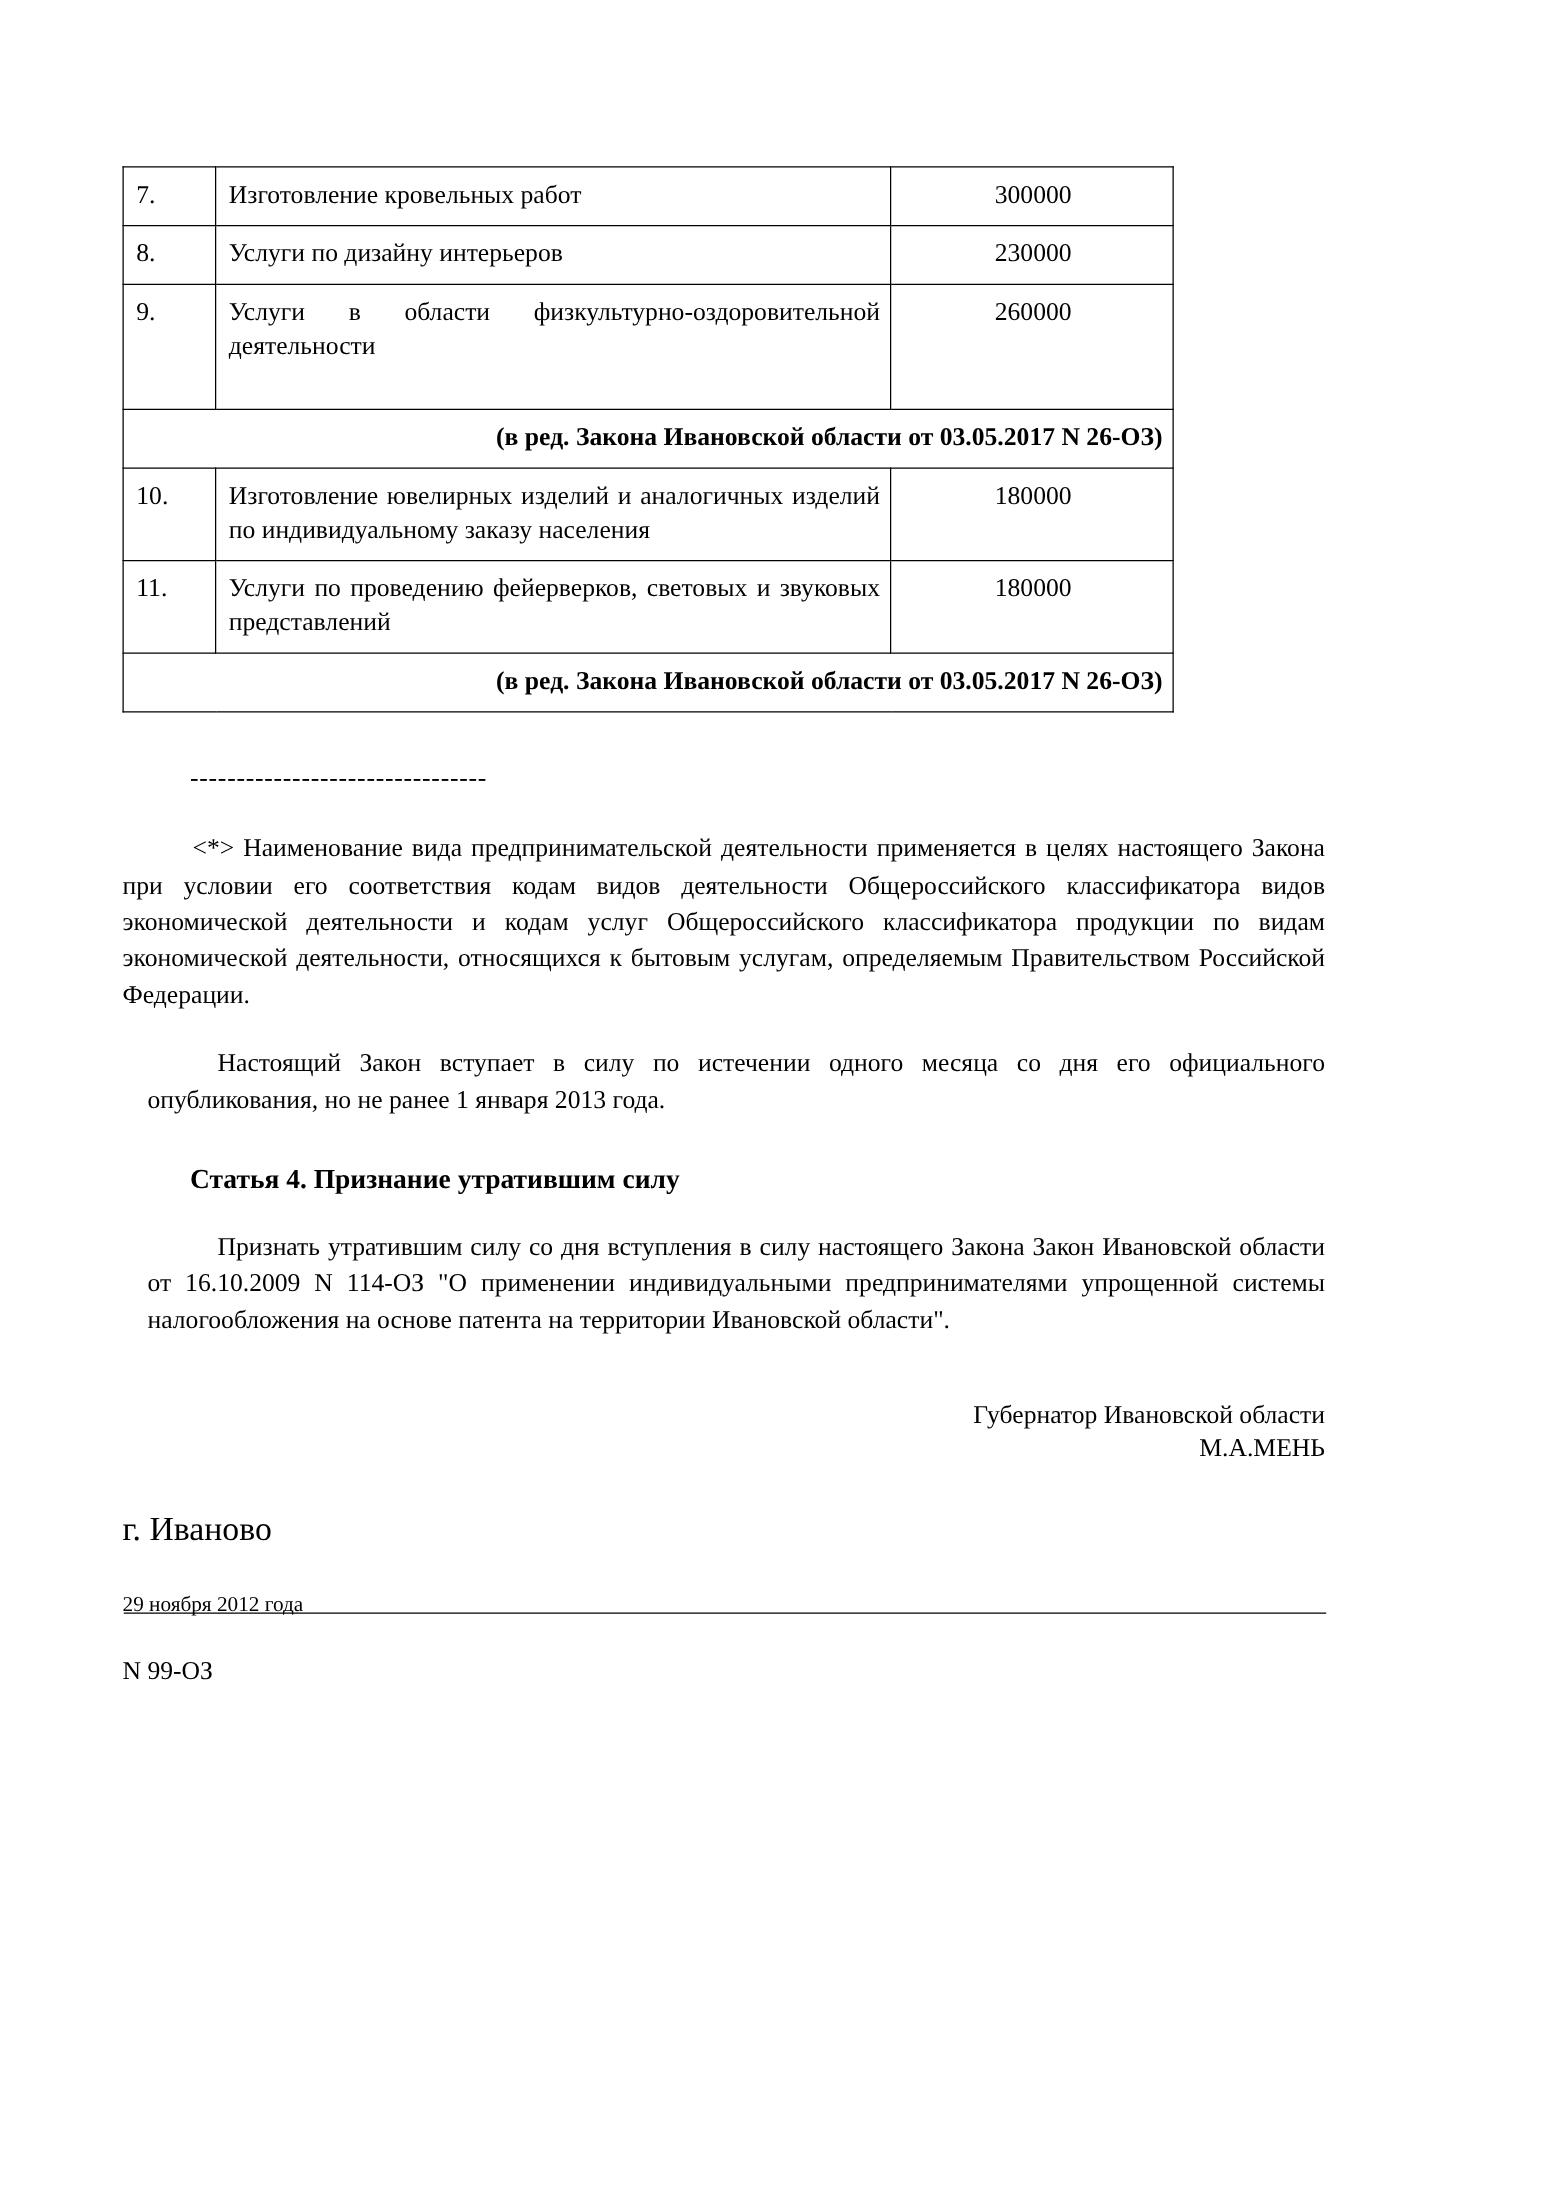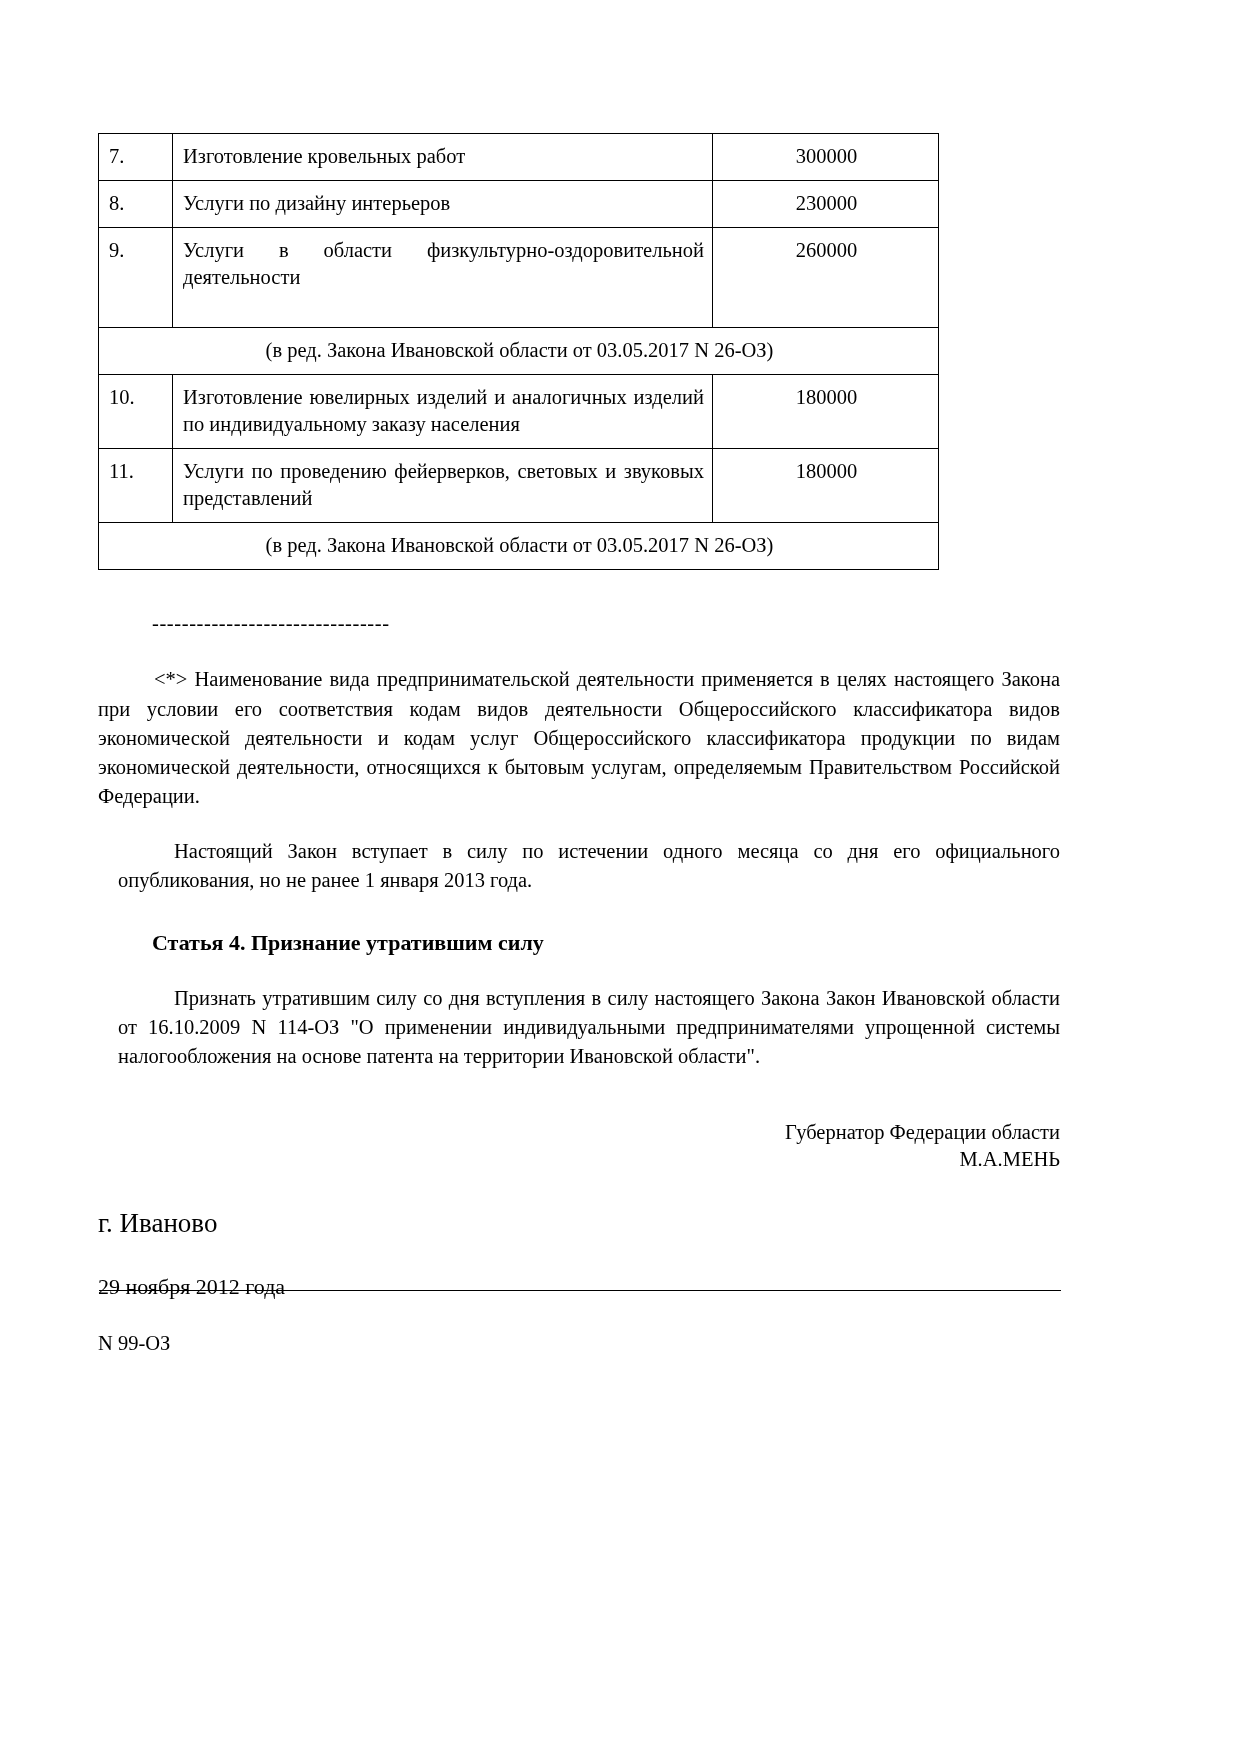--- a/index.html
+++ b/index.html
@@ -50,24 +50,25 @@
     padding-left: 12px;
     padding-right: 10px;
     -moz-text-align-last: left;
   }
   td.c-val {
     width: 226px;
     text-align: center;
     padding-top: 9px;
   }
   td.c-note {
-    text-align: center;
+    text-align: right;
     padding-left: 10px;
     padding-top: 8px;
     padding-bottom: 9px;
+    font-weight: bold;
   }
   tr.tall td { padding-bottom: 36px; }
 
   
   .dashes {
     margin-top: 42px;
     margin-left: 54px;
     font-size: 20.5px;
     letter-spacing: 0.6px;
     white-space: nowrap;
@@ -109,21 +110,21 @@
   }
   .sig div { white-space: nowrap; }
 
   .place {
     margin-top: 34px;
     font-size: 27px;
     line-height: 1.3;
   }
   .date {
     margin-top: 32px;
-    font-size: 22px;
+    font-size: 17px;
   }
   .docnum {
     margin-top: 32px;
     font-size: 20.5px;
   }
 
   
   .footer-rule {
     position: absolute;
     left: 99px;
@@ -178,21 +179,21 @@
     <div class="dashes">--------------------------------</div>
 
     <p class="body footnote">&lt;*&gt; Наименование вида предпринимательской деятельности применяется в целях настоящего Закона при условии его соответствия кодам видов деятельности Общероссийского классификатора видов экономической деятельности и кодам услуг Общероссийского классификатора продукции по видам экономической деятельности, относящихся к бытовым услугам, определяемым Правительством Российской Федерации.</p>
 
     <p class="body para-after-head">Настоящий Закон вступает в силу по истечении одного месяца со дня его официального опубликования, но не ранее 1 января 2013 года.</p>
 
     <h2 class="article">Статья 4. Признание утратившим силу</h2>
     <p class="body para-after-head">Признать утратившим силу со дня вступления в силу настоящего Закона Закон Ивановской области от 16.10.2009 N 114-ОЗ "О применении индивидуальными предпринимателями упрощенной системы налогообложения на основе патента на территории Ивановской области".</p>
 
     <div class="sig">
-      <div>Губернатор Федерации области</div>
+      <div>Губернатор Ивановской области</div>
       <div>М.А.МЕНЬ</div>
     </div>
 
     <div class="place">г. Иваново</div>
     <div class="date">29 ноября 2012 года</div>
     <div class="docnum">N 99-ОЗ</div>
 
   </div>
 
   <div class="footer-rule"></div>

